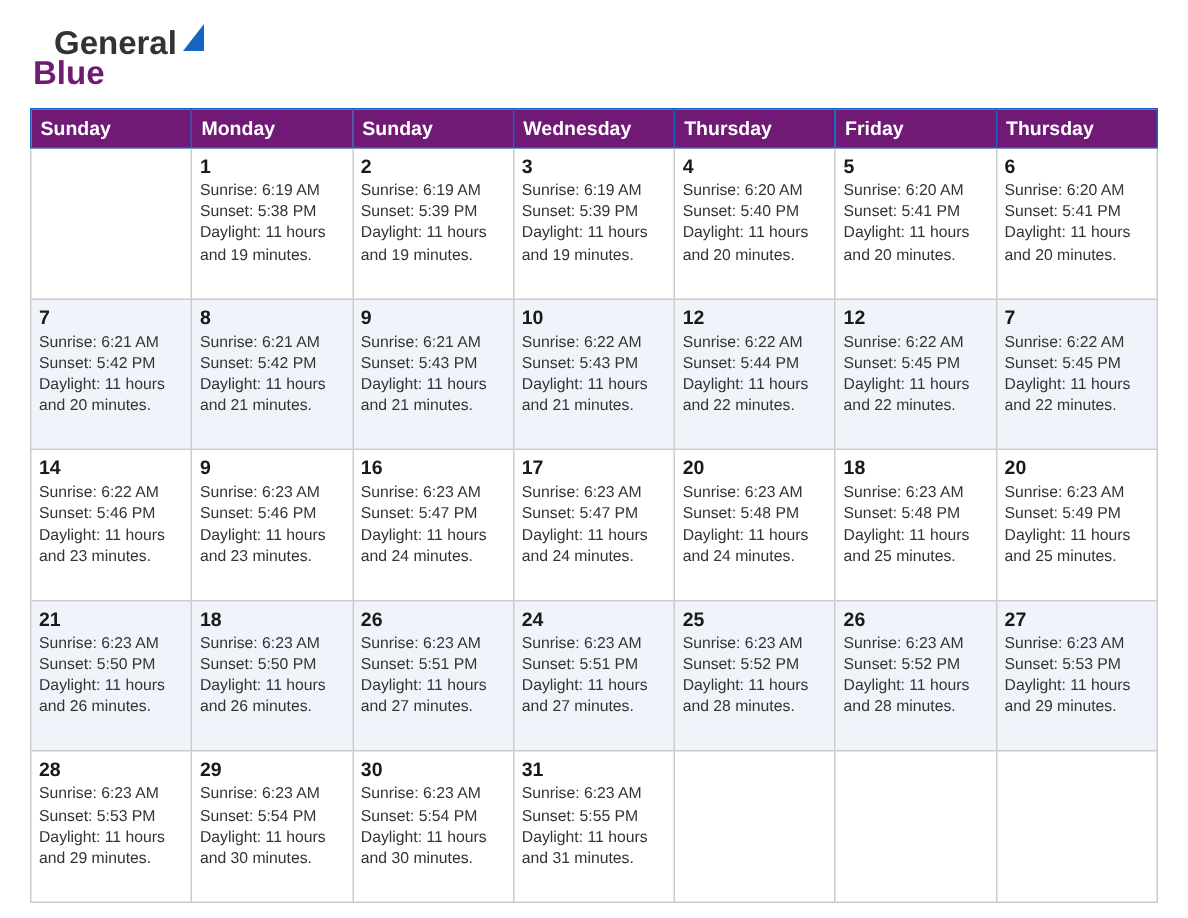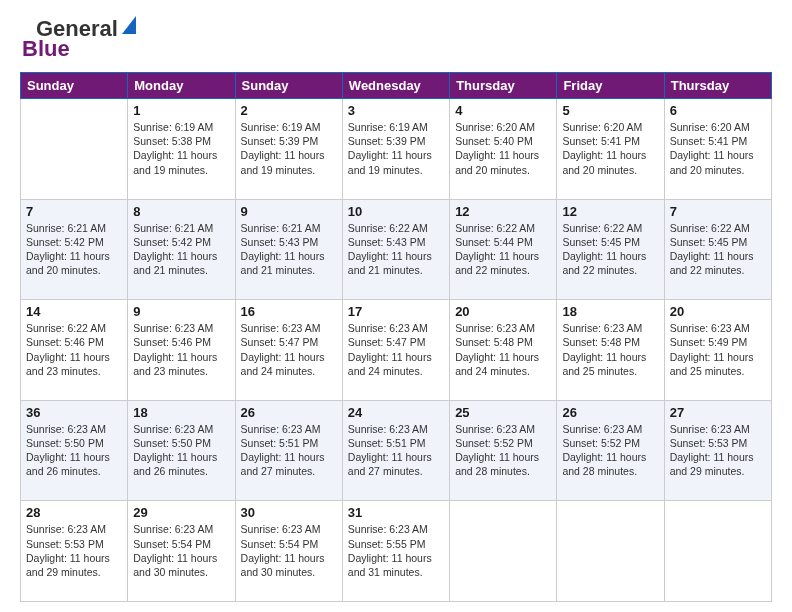--- a/index.html
+++ b/index.html
@@ -206,21 +206,21 @@
             <span class="day-num">18</span>
             <div class="day-info">Sunrise: 6:23 AM<br>Sunset: 5:48 PM<br>Daylight: 11 hours<br>and 25 minutes.</div>
           </td>
           <td>
             <span class="day-num">20</span>
             <div class="day-info">Sunrise: 6:23 AM<br>Sunset: 5:49 PM<br>Daylight: 11 hours<br>and 25 minutes.</div>
           </td>
         </tr>
         <tr class="cal-row week-row-shade">
           <td>
-            <span class="day-num">36</span>
+            <span class="day-num">21</span>
             <div class="day-info">Sunrise: 6:23 AM<br>Sunset: 5:50 PM<br>Daylight: 11 hours<br>and 26 minutes.</div>
           </td>
           <td>
             <span class="day-num">18</span>
             <div class="day-info">Sunrise: 6:23 AM<br>Sunset: 5:50 PM<br>Daylight: 11 hours<br>and 26 minutes.</div>
           </td>
           <td>
             <span class="day-num">26</span>
             <div class="day-info">Sunrise: 6:23 AM<br>Sunset: 5:51 PM<br>Daylight: 11 hours<br>and 27 minutes.</div>
           </td>

